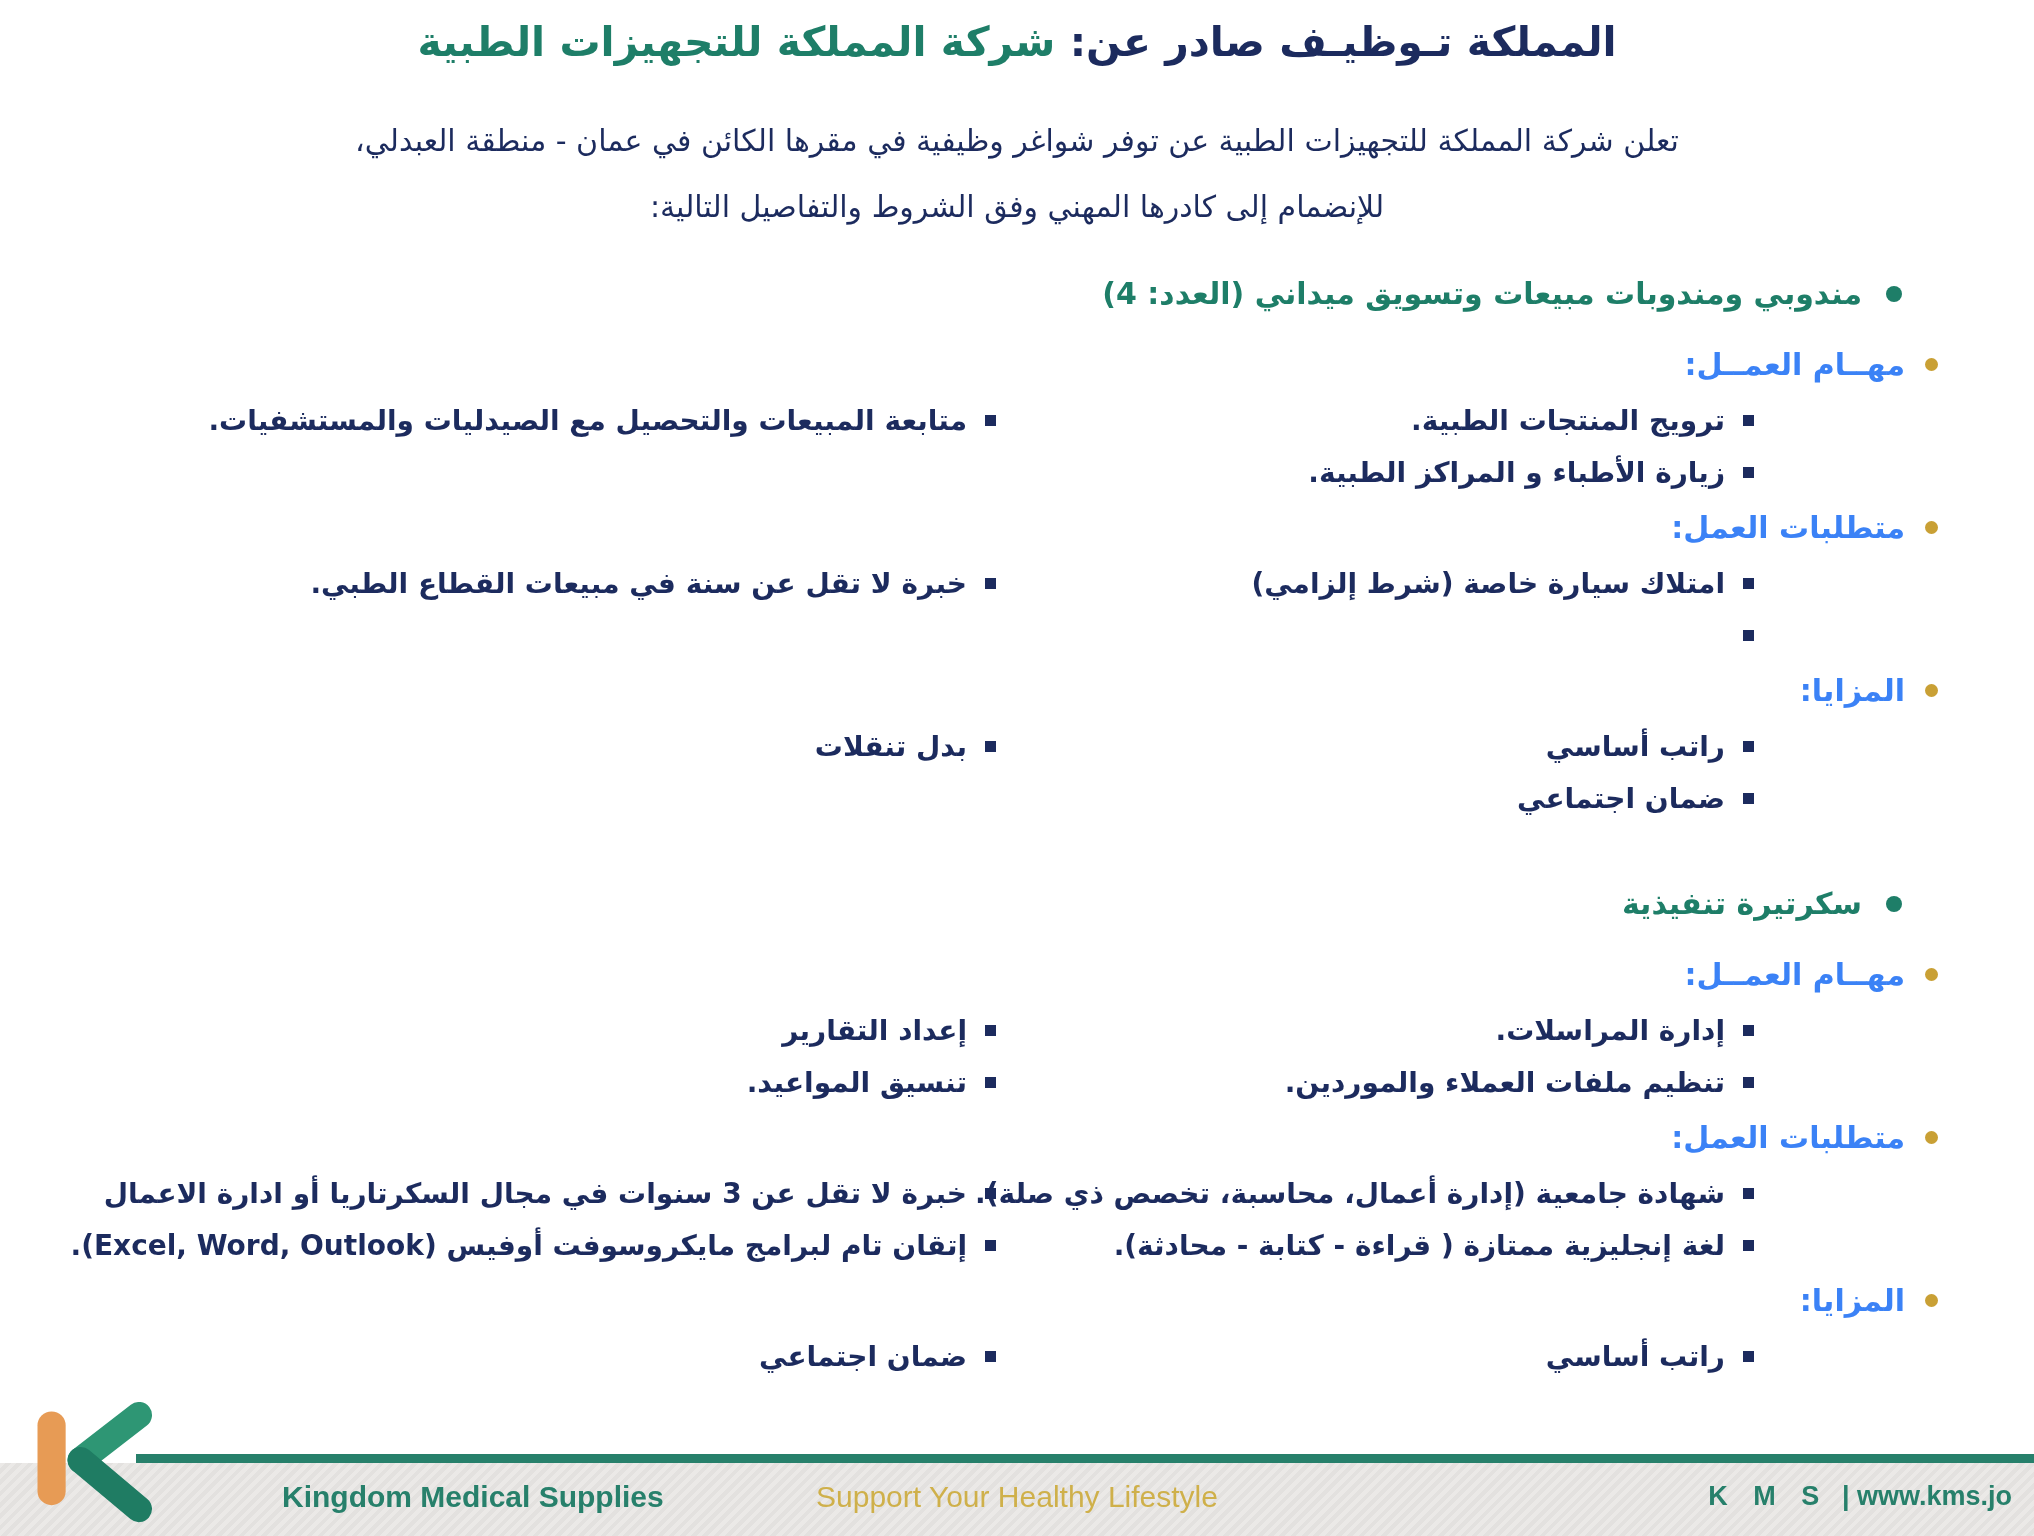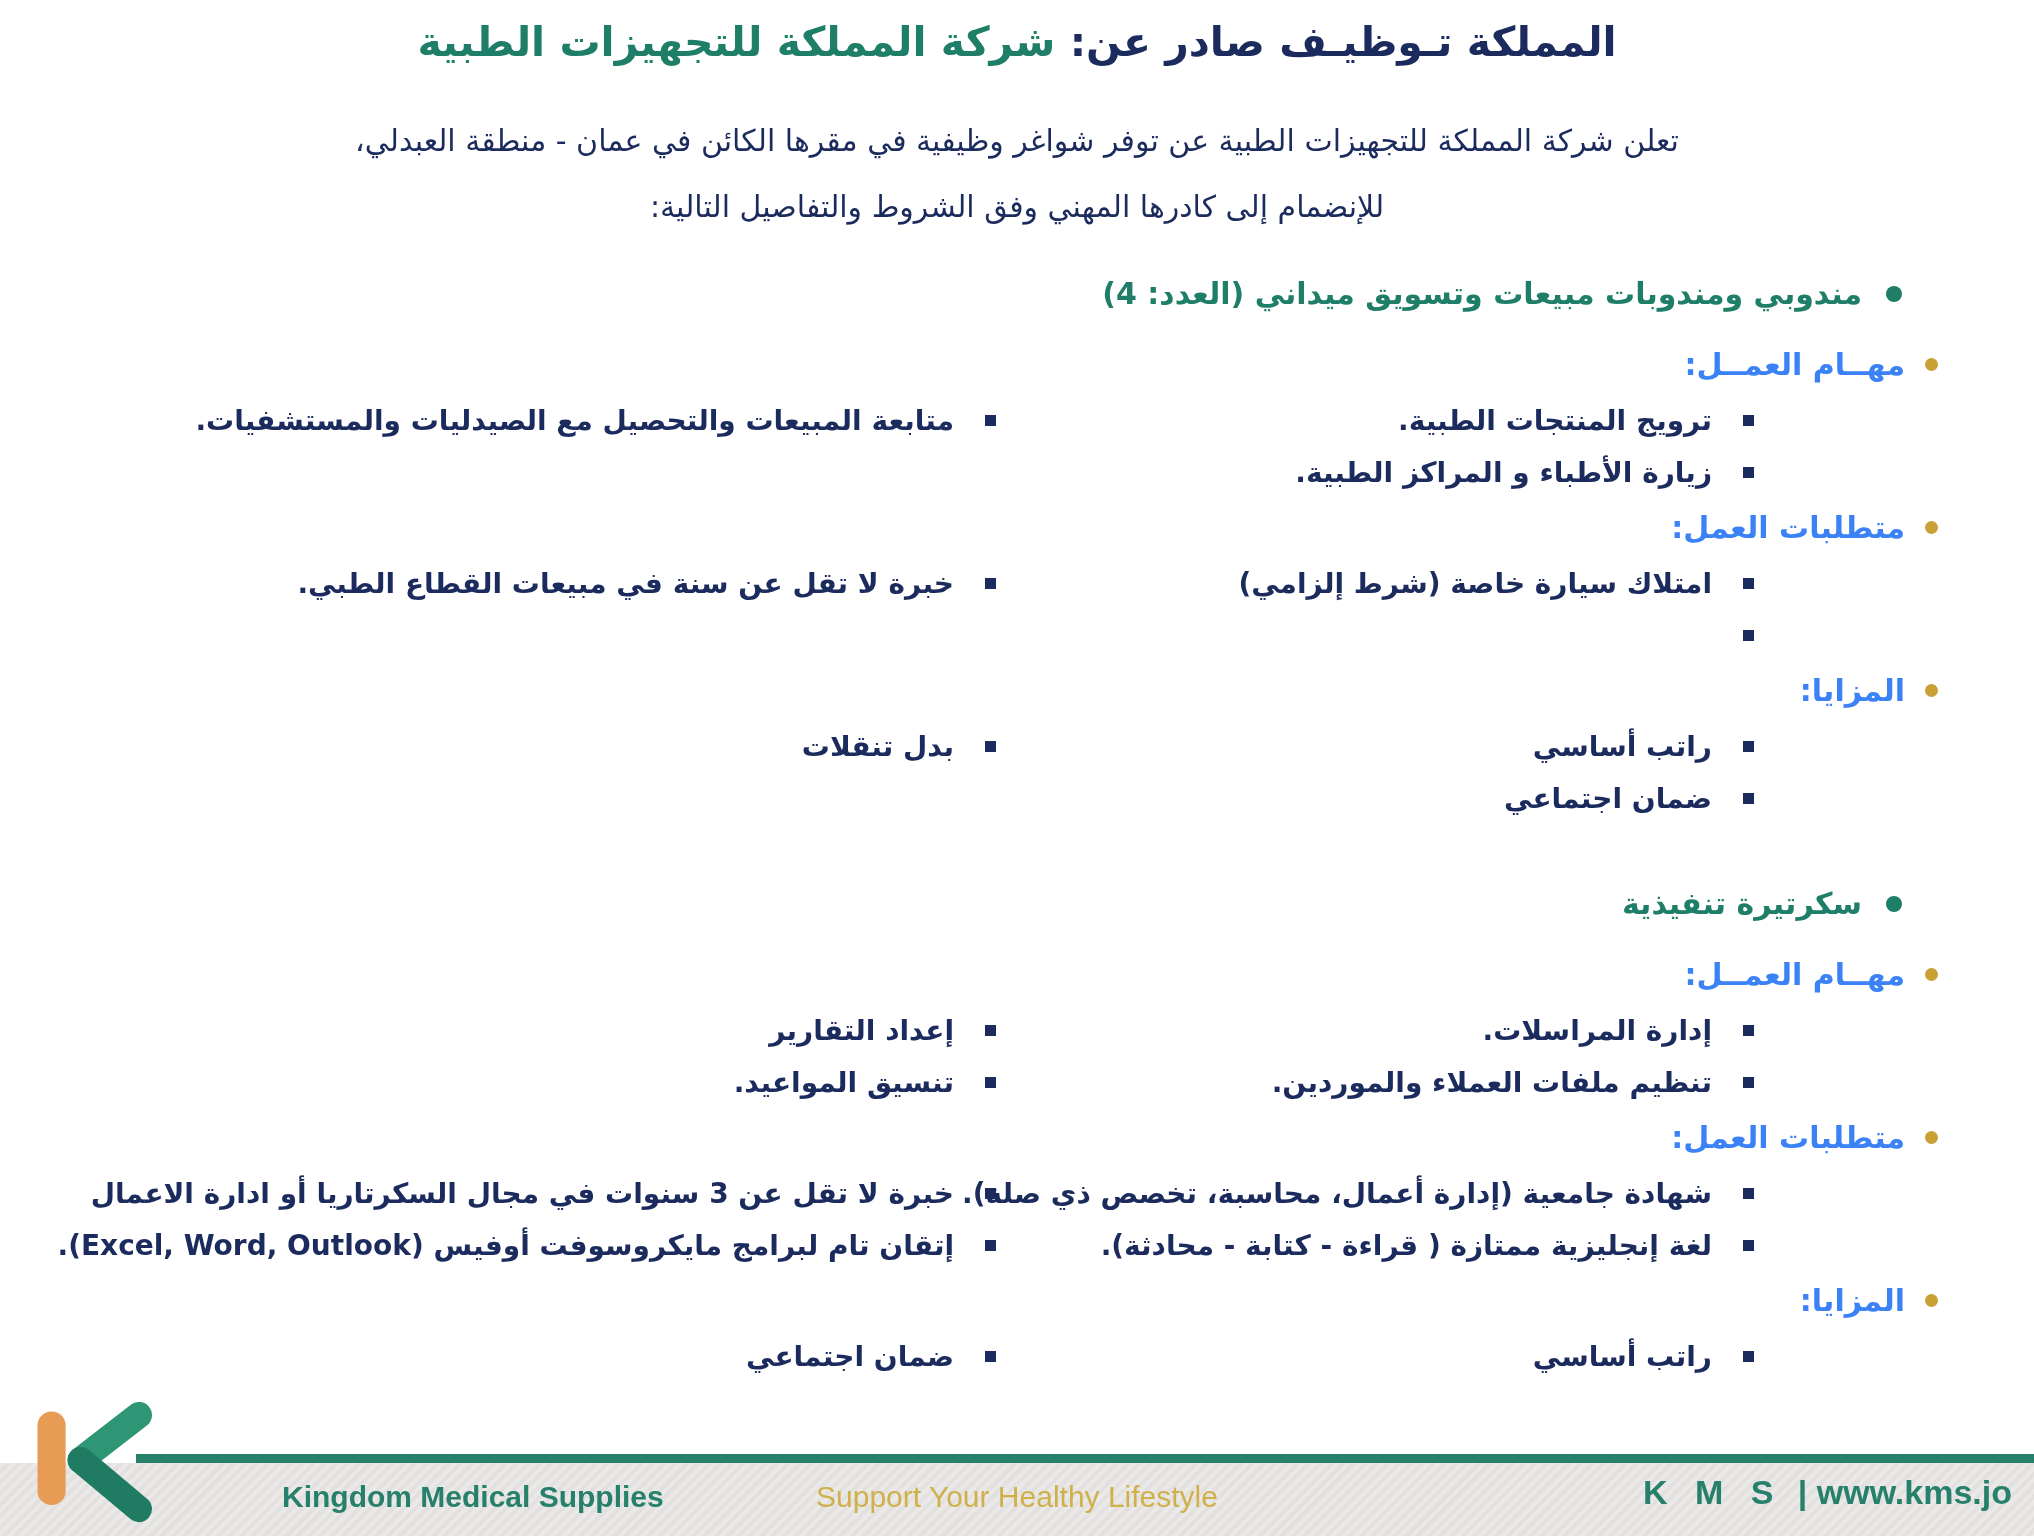--- a/index.html
+++ b/index.html
@@ -50,21 +50,21 @@
     margin:14px 0 14px 7px;
   }
 
   .sec-grid{
     display:grid;
     grid-template-columns:758px 892px;
     margin-right:280px;
     row-gap:4px;
   }
   .item{
-    display:flex;align-items:center;gap:31px;
+    display:flex;align-items:center;gap:18px;
     height:48px;
     font-size:28px;font-weight:bold;color:#1C2B5E;
     white-space:nowrap;
   }
   .sq{
     width:11px;height:11px;background:#1C2B5E;flex:0 0 auto;
   }
 
   
   .footer{position:absolute;left:0;right:0;bottom:0;height:160px;}
@@ -83,21 +83,21 @@
     font-size:30px;font-weight:bold;color:#27806B;z-index:2;
   }
   .footer-tagline{
     position:absolute;left:50%;transform:translateX(-50%);bottom:22px;
     font-family:"Liberation Sans","DejaVu Sans",sans-serif;
     font-size:30px;font-weight:normal;color:#CFB04A;z-index:2;
   }
   .footer-site{
     position:absolute;right:22px;bottom:24px;
     font-family:"Liberation Sans","DejaVu Sans",sans-serif;
-    font-size:34px;font-weight:bold;color:#27806B;z-index:2;
+    font-size:27px;font-weight:bold;color:#27806B;z-index:2;
     white-space:nowrap;
   }
   .footer-site .kms{letter-spacing:9px;margin-right:6px;}
 </style>
 </head>
 <body>
 
 <div class="page">
 
   <div class="main-title">

